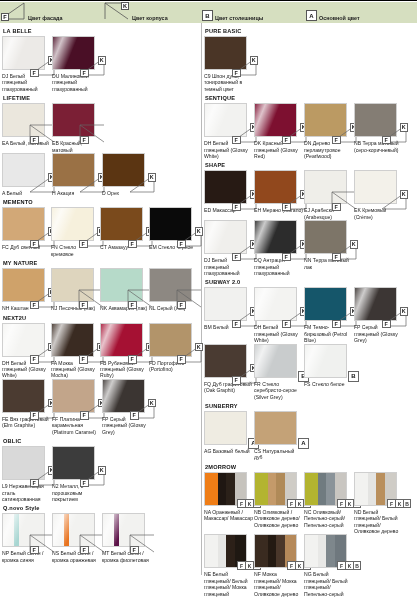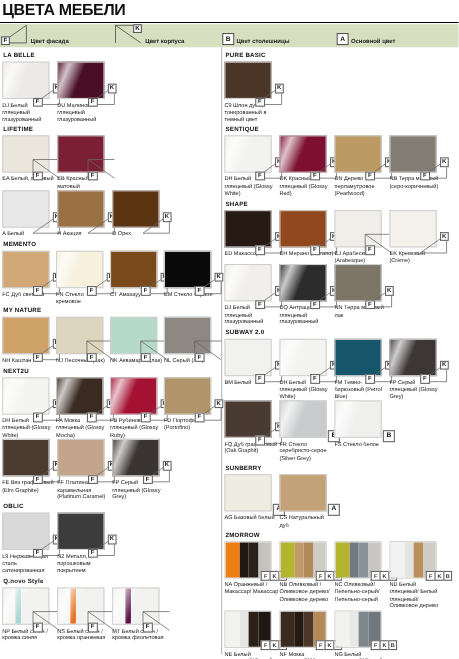--- a/index.html
+++ b/index.html
@@ -185,21 +185,20 @@
     letter-spacing:0.5px;
     pointer-events:none;
     z-index:5;
   }
 </style>
 </head>
 <body>
 
 <div>
 
-  <div class="page-title">ЦВЕТА МЕБЕЛИ</div>
   <div class="title-rule"></div>
 
   <div class="legend">
     <div class="legend-cell lc-fac">
       <div class="tri-badge tri-F">
         <div class="tri-line">
             <svg width="26" height="19" viewBox="0 0 26 19">
               <path d="M1 17 L24 1" stroke="#555" stroke-width="0.8" fill="none"></path>
               <path d="M1 17 L24 17" stroke="#555" stroke-width="0.8" fill="none"></path>
               <path d="M24 1 L24 17" stroke="#555" stroke-width="0.8" fill="none"></path>

